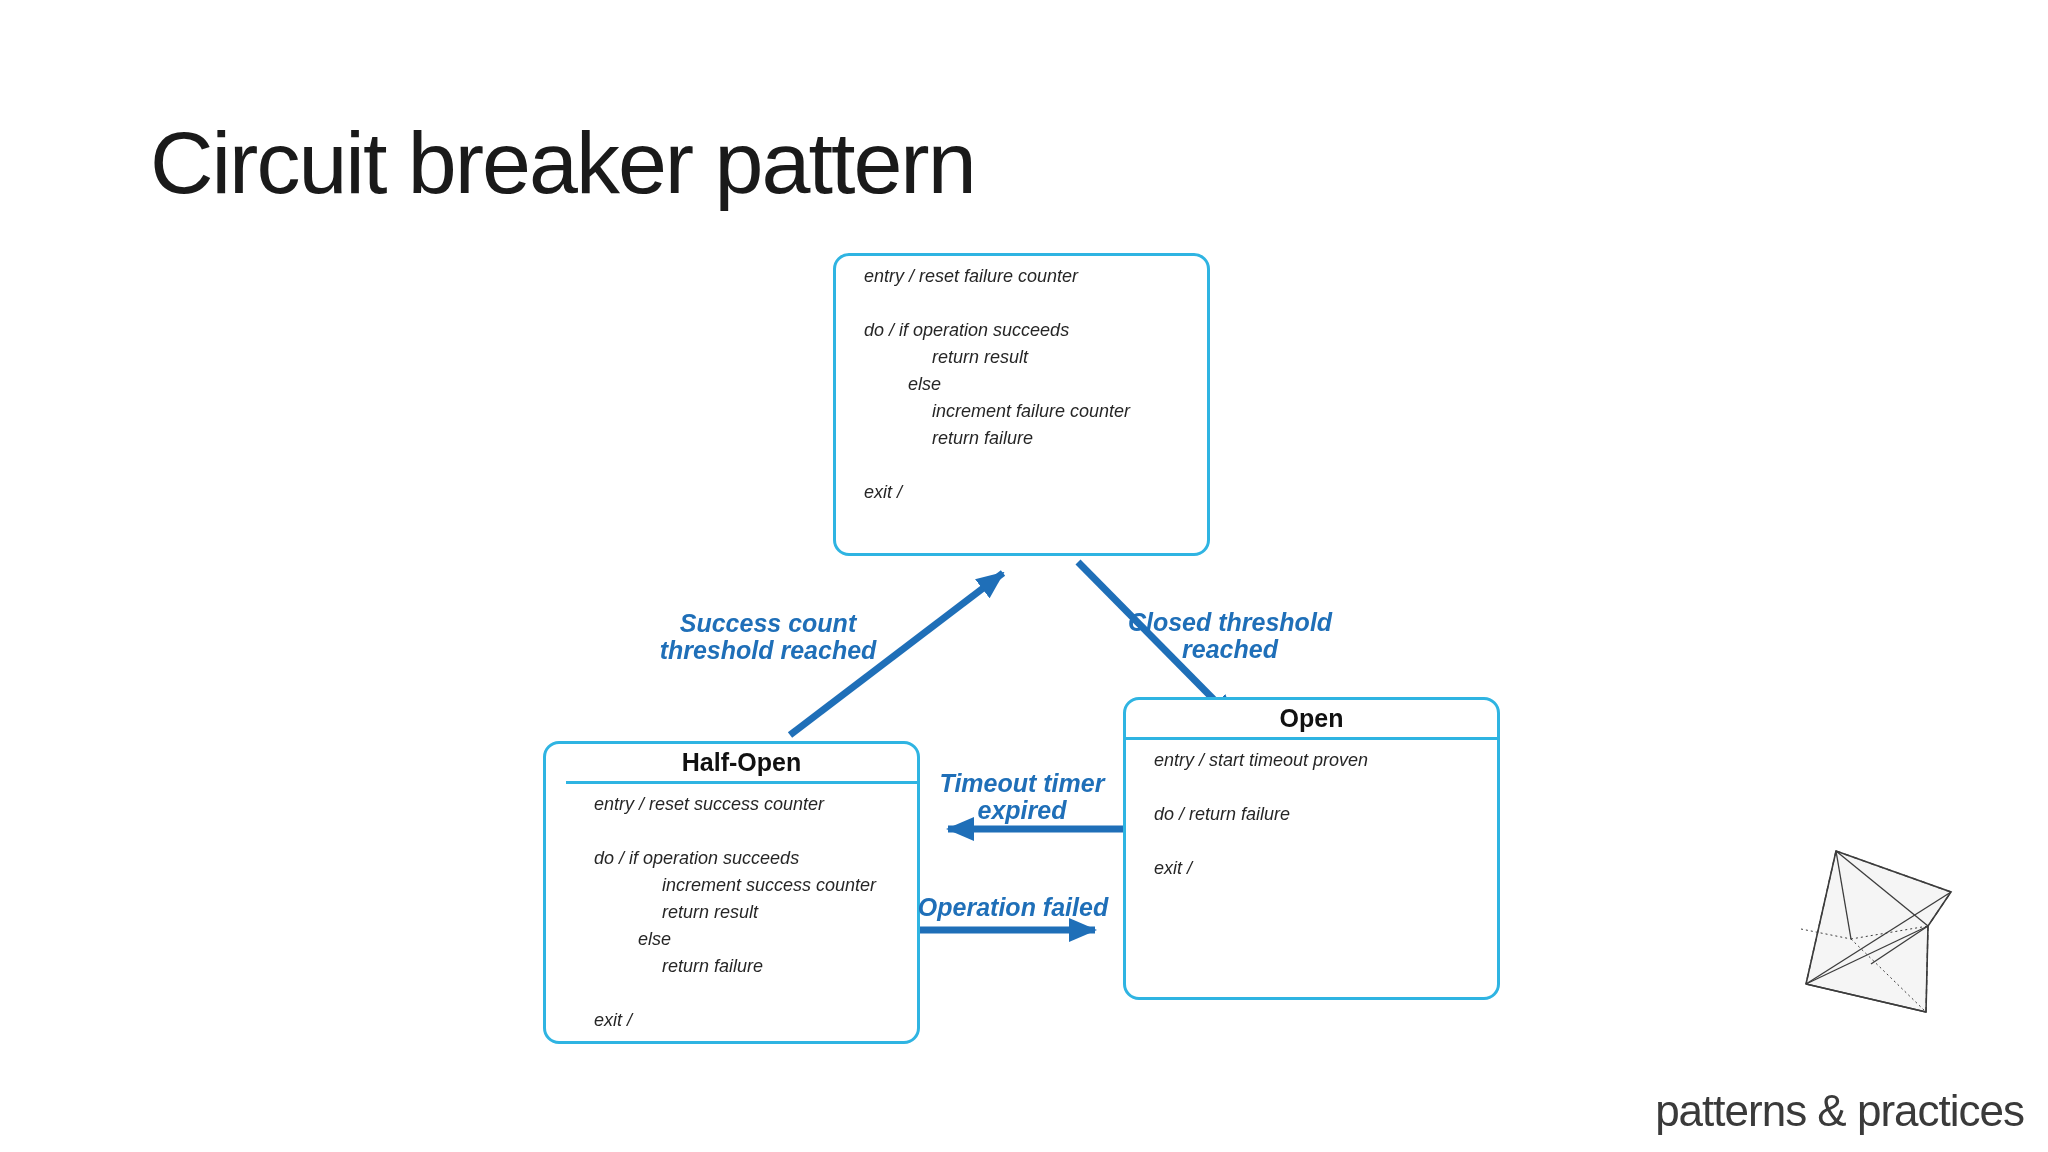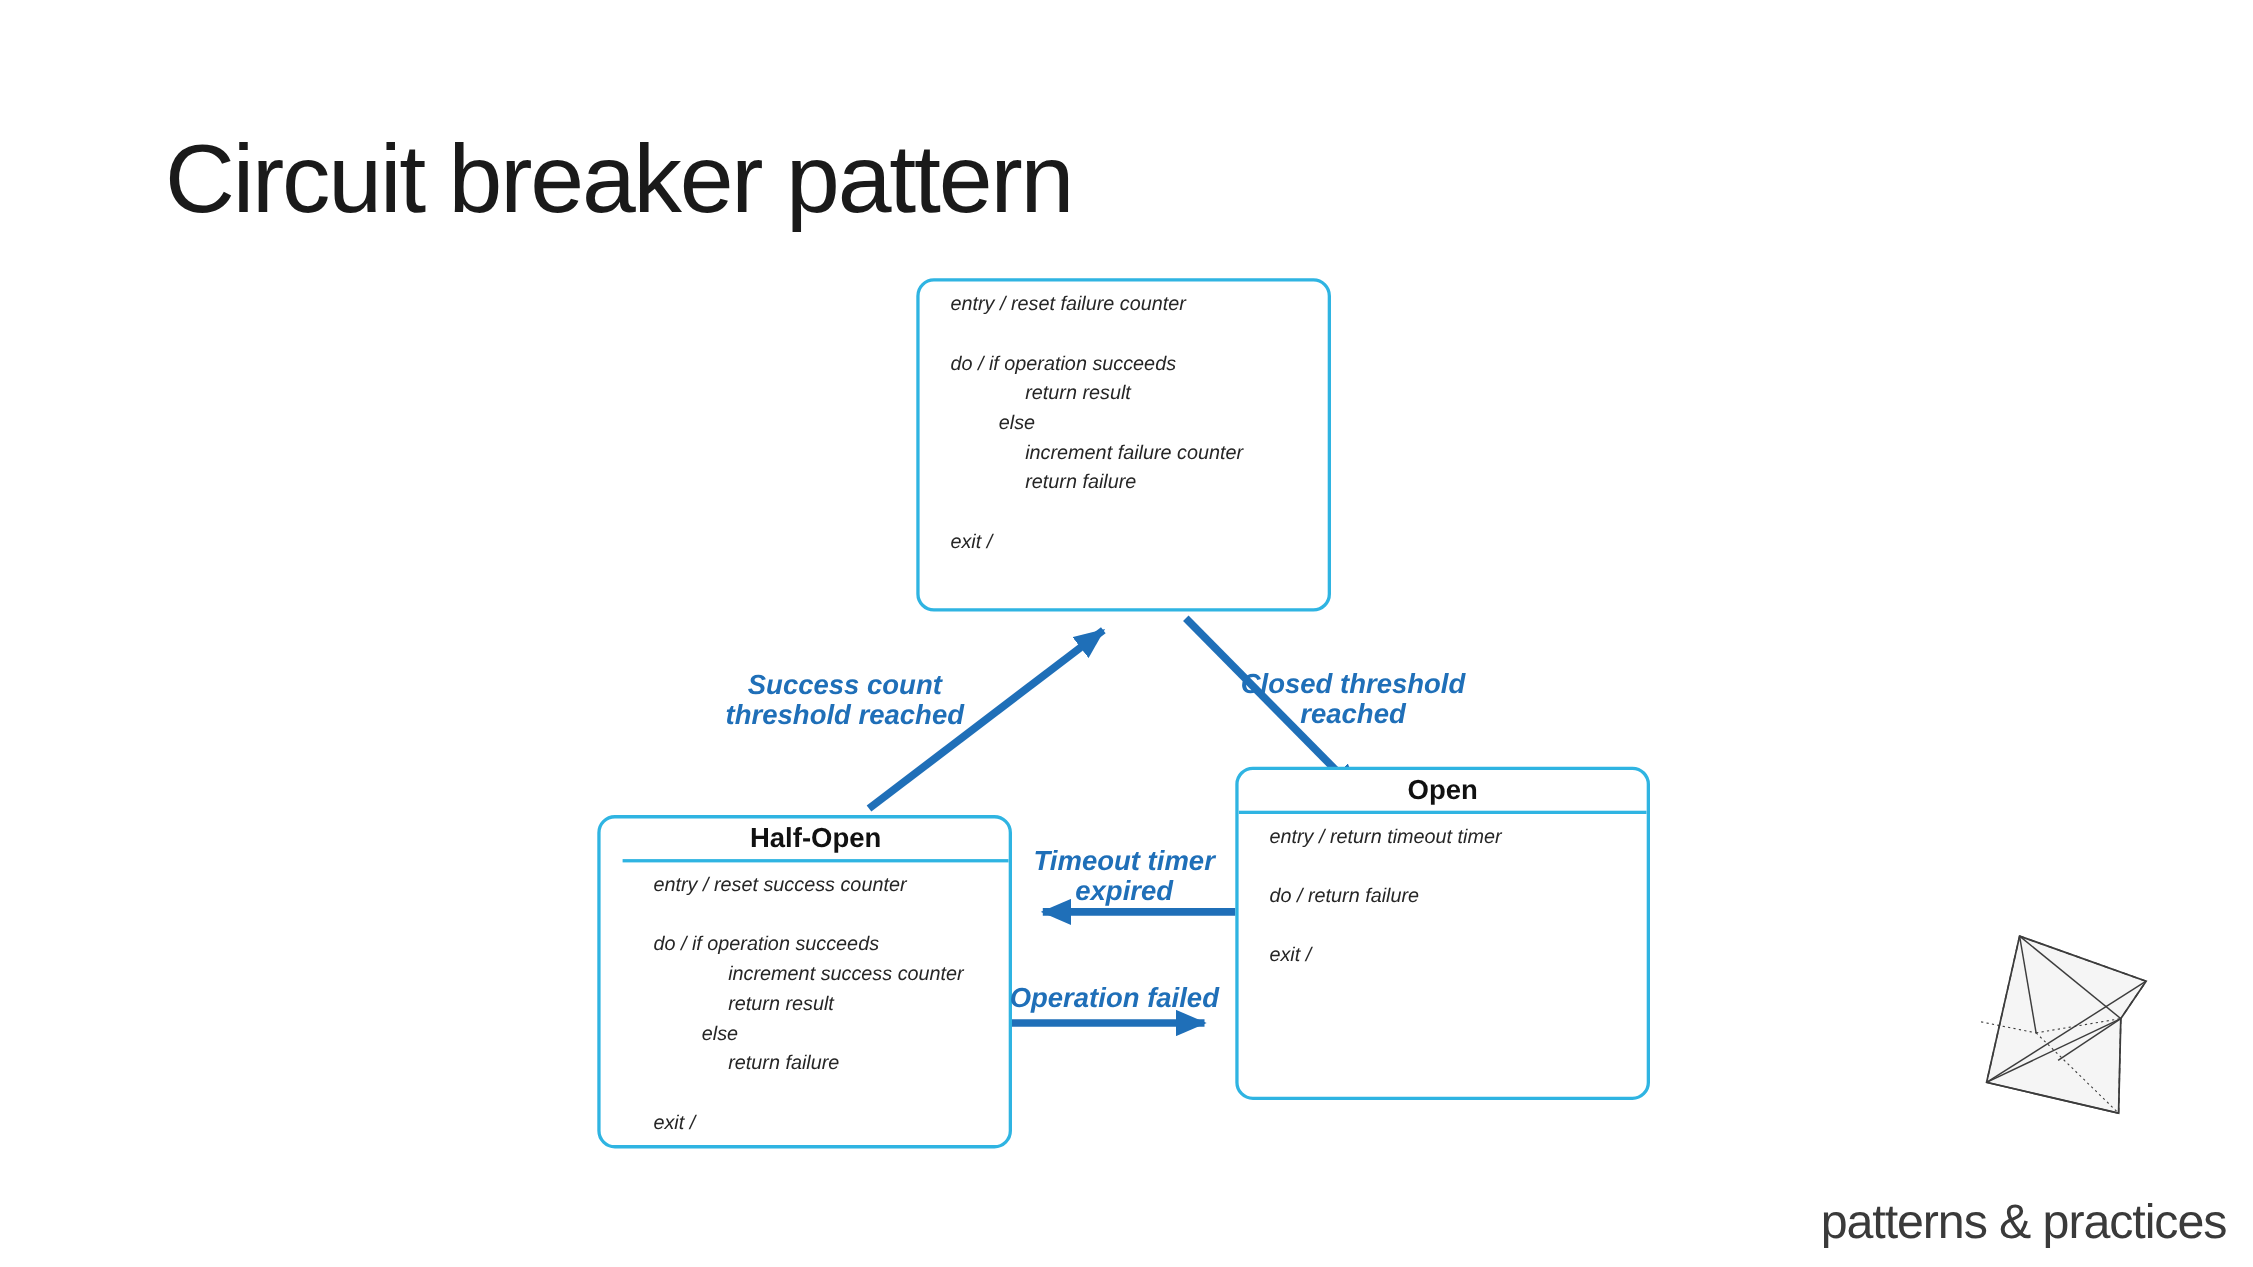--- a/index.html
+++ b/index.html
@@ -137,21 +137,21 @@
         <div class="code-line indent-1">else</div>
         <div class="code-line indent-2">return failure</div>
         <div class="code-line indent-0">&nbsp;</div>
         <div class="code-line indent-0">exit /</div>
       </div>
   </div>
 
   <div class="state-box" id="state-open">
     <div class="state-title">Open</div>
     <div class="state-body">
-        <div class="code-line indent-0">entry / return timeout timer</div>
+        <div class="code-line indent-0">entry / start timeout proven</div>
         <div class="code-line indent-0">&nbsp;</div>
         <div class="code-line indent-0">do / return failure</div>
         <div class="code-line indent-0">&nbsp;</div>
         <div class="code-line indent-0">exit /</div>
       </div>
   </div>
 
   <div class="transition-label" id="label-success">
     <span>Success count</span>
     <span>threshold reached</span>

